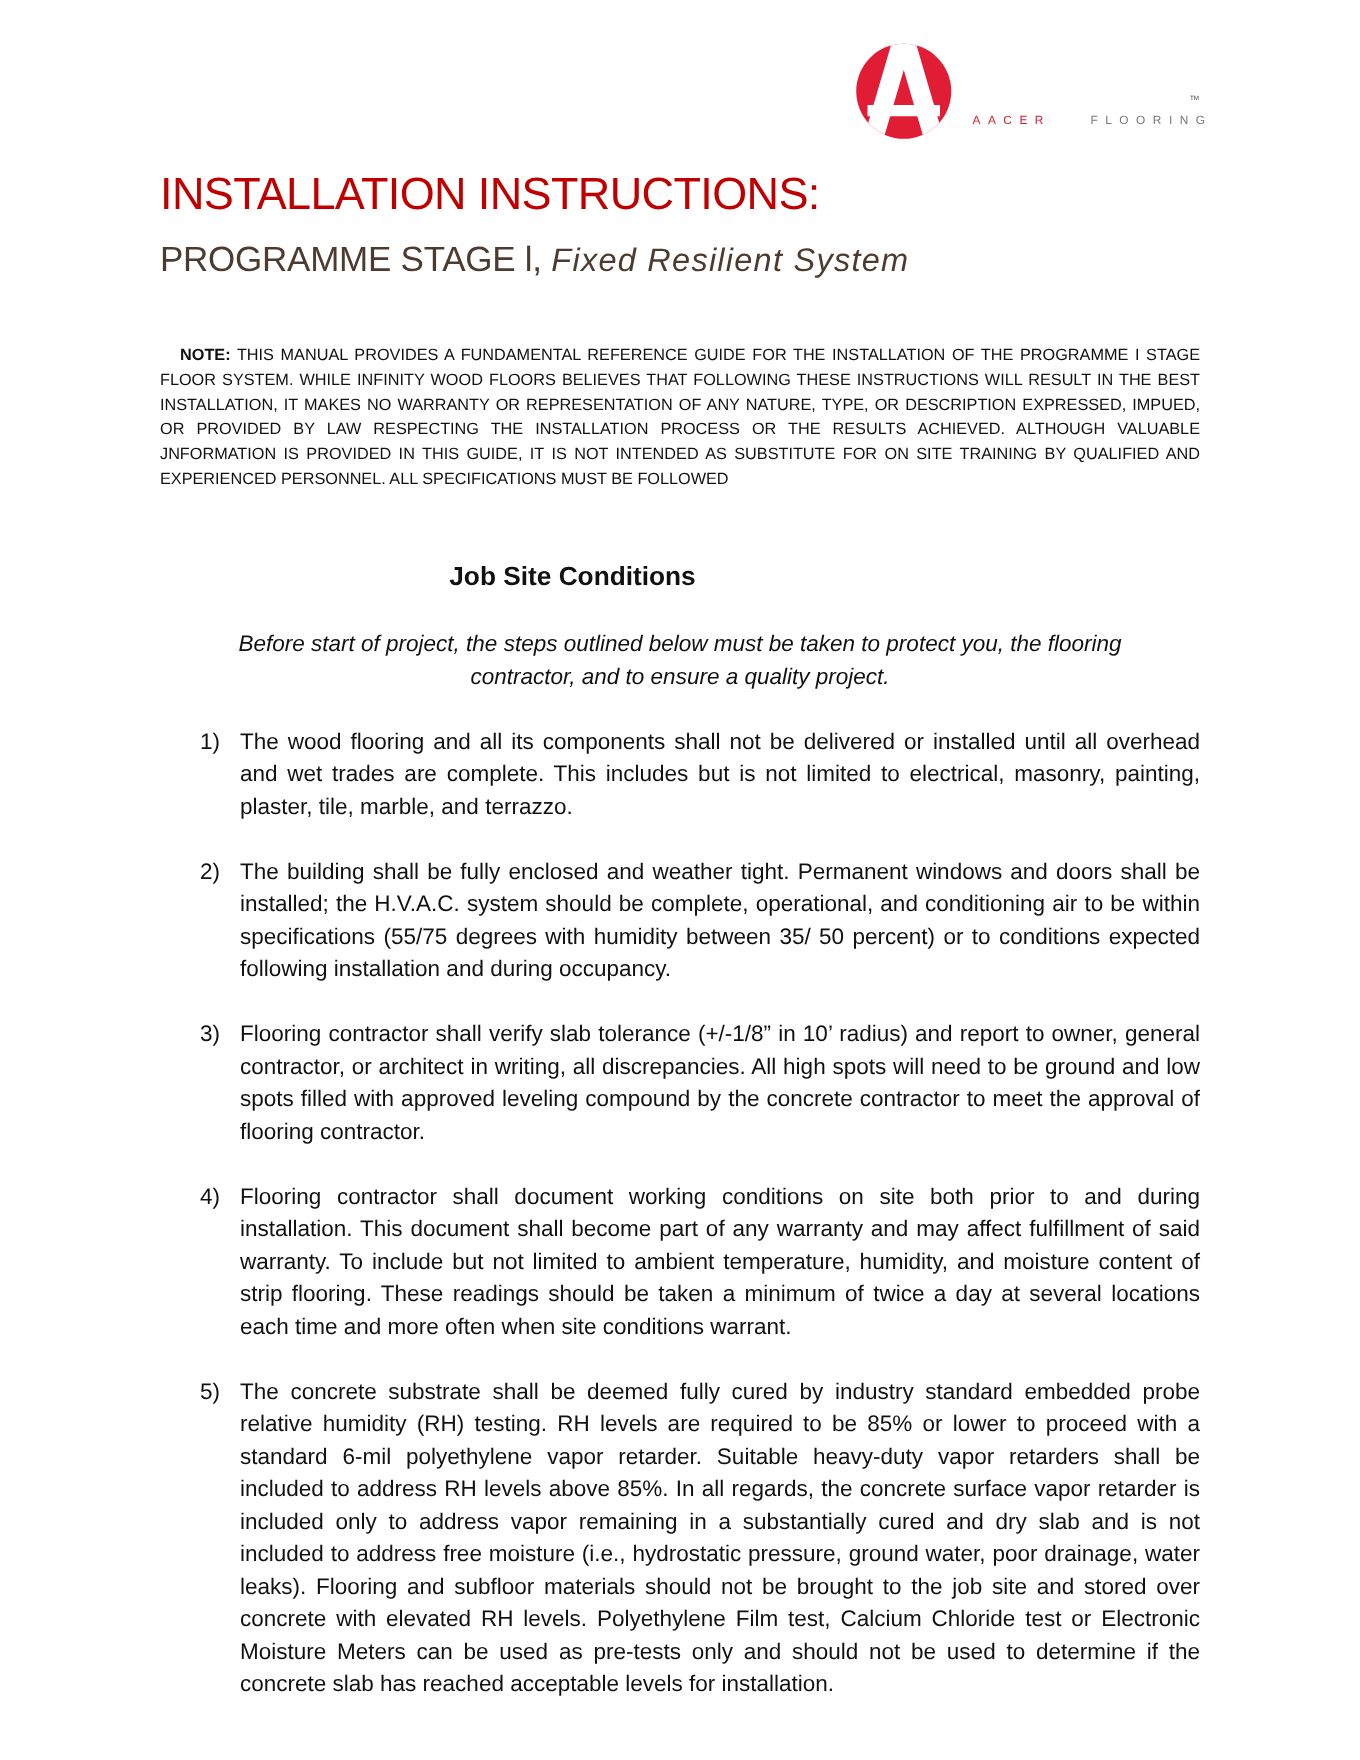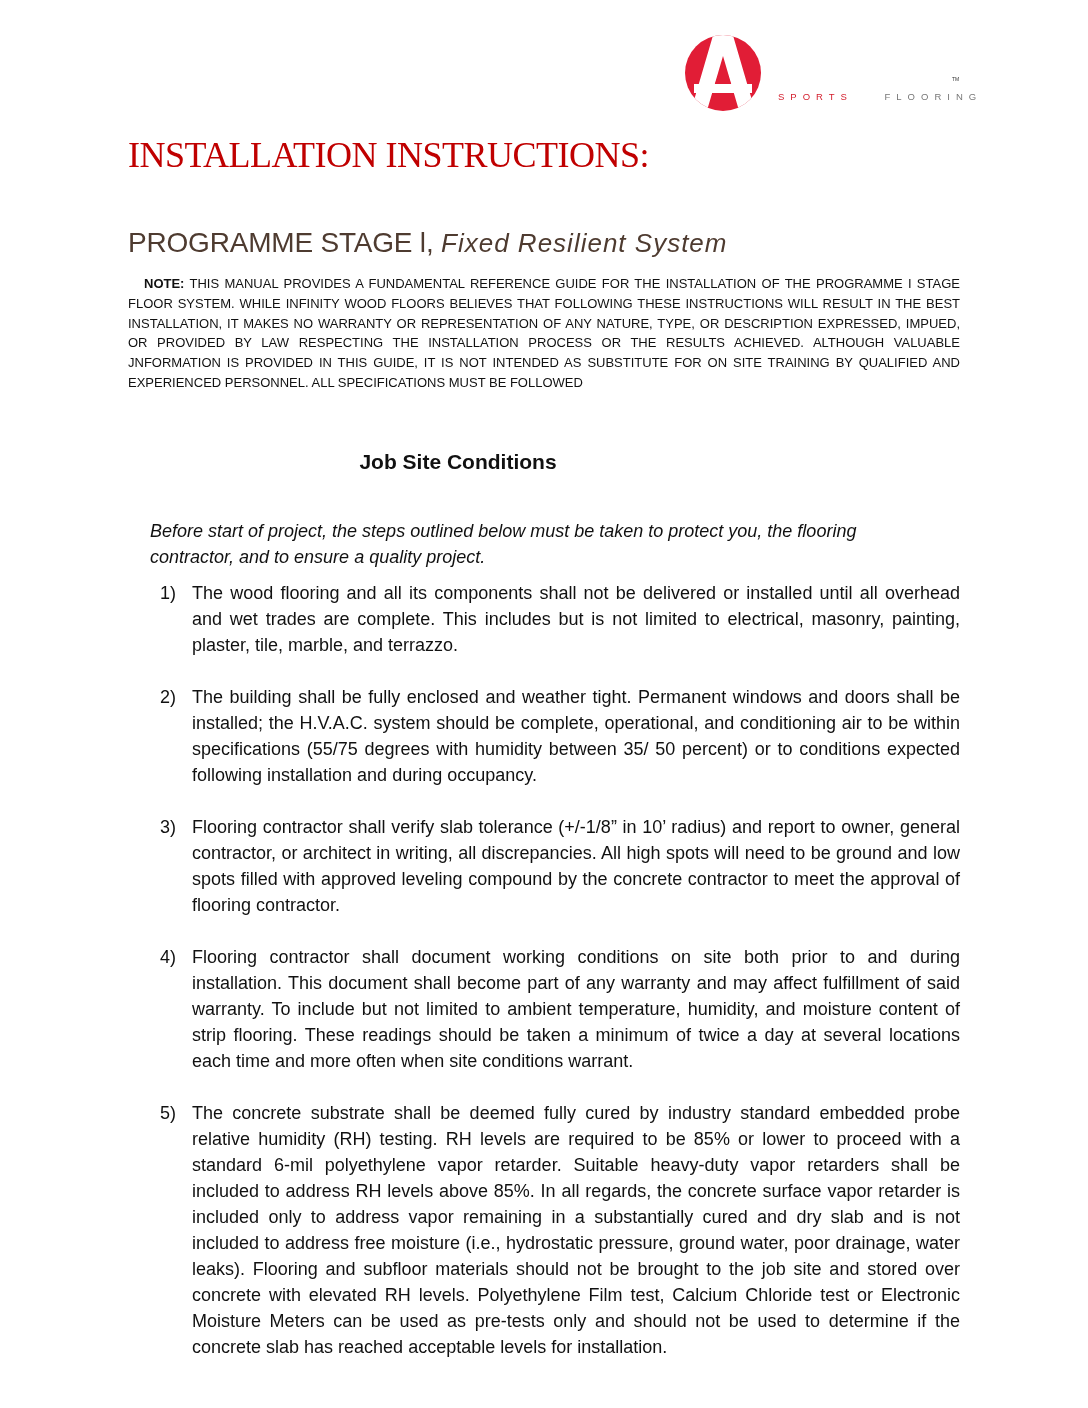--- a/index.html
+++ b/index.html
@@ -4,27 +4,27 @@
 <style>
   html, body { margin: 0; padding: 0; background: #ffffff; }
   body { width: 1088px; height: 1408px; position: relative; overflow: hidden; font-family: "Liberation Sans", sans-serif; color: #111; }
   .logo { position: absolute; left: 684px; top: 34px; width: 280px; height: 80px; }
   .logo-mark { position: absolute; left: 0; top: 0; width: 78px; height: 78px; }
   .logo-word { position: absolute; left: 90px; top: 10px; font-family: "Liberation Serif", serif; font-size: 46px; letter-spacing: 7px; color: #111; line-height: 40px; }
   .logo-tm { position: absolute; left: 268px; top: 42px; font-size: 5px; color: #333; }
   .logo-sub { position: absolute; left: 94px; top: 58px; font-size: 9.5px; letter-spacing: 6px; line-height: 10px; white-space: nowrap; }
   .logo-sub .sports { color: #d4202f; }
   .logo-sub .flooring { color: #777; padding-left: 23px; }
-  .title { position: absolute; left: 128px; top: 134px; font-family: Liberation Serif, serif; font-size: 36px; color: #c00000; letter-spacing: -0.5px; white-space: nowrap; }
-  .subtitle { position: absolute; left: 128px; top: 192px; font-size: 28px; color: #4e3b30; white-space: nowrap; letter-spacing: -0.2px; margin-top: 35px; }
+  .title { position: absolute; left: 128px; top: 134px; font-family: Liberation Sans, sans-serif; font-size: 36px; color: #c00000; letter-spacing: -0.5px; white-space: nowrap; }
+  .subtitle { position: absolute; left: 128px; top: 192px; font-size: 28px; color: #4e3b30; white-space: nowrap; letter-spacing: -0.2px; }
   .subtitle .ital { font-style: italic; font-size: 26px; letter-spacing: 1px; }
   .note { position: absolute; left: 128px; top: 274px; width: 832px; font-size: 13px; line-height: 19.8px; text-align: justify; color: #111; }
   .note b { font-weight: bold; padding-left: 16px; }
   .section-title { position: absolute; left: 0; width: 916px; top: 450px; text-align: center; font-size: 21px; font-weight: bold; color: #111; }
-  .intro { position: absolute; left: 150px; width: 788px; top: 518px; text-align: left; font-style: italic; font-size: 18px; line-height: 26px; color: #111; }
+  .intro { position: absolute; left: 150px; width: 788px; top: 502px; text-align: center; font-style: italic; font-size: 18px; line-height: 26px; color: #111; }
   .list { position: absolute; left: 160px; top: 580px; width: 800px; }
   .item { position: relative; padding-left: 32px; font-size: 18px; line-height: 26px; text-align: justify; color: #111; margin-bottom: 26px; }
   .item .num { position: absolute; left: 0; top: 0; }
 </style>
 </head>
 <body>
 
 <div class="logo">
   <svg class="logo-mark" viewBox="0 0 78 78">
     <defs>
@@ -34,21 +34,21 @@
     </defs>
     <circle cx="39" cy="39" r="38" fill="#e11d36"></circle>
     <g clip-path="url(#circ)">
       <polygon points="30,-2 48,-2 72,80 56,80 39,22 22,80 6,80" fill="#ffffff"></polygon>
       <rect x="10" y="50" width="58" height="9" fill="#ffffff"></rect>
     </g>
     <polygon points="39,28 47,50 31,50" fill="#e11d36"></polygon>
   </svg>
   <div class="logo-tm">TM</div>
   <div class="logo-sub">
-    <span class="sports">SPORTS</span>
+    <span class="sports">AACER</span>
     <span class="flooring">FLOORING</span>
   </div>
 </div>
 
 <div class="title">INSTALLATION INSTRUCTIONS:</div>
 <div class="subtitle">
   <span>PROGRAMME STAGE l,</span>
   <span class="ital">Fixed Resilient System</span>
 </div>
 

